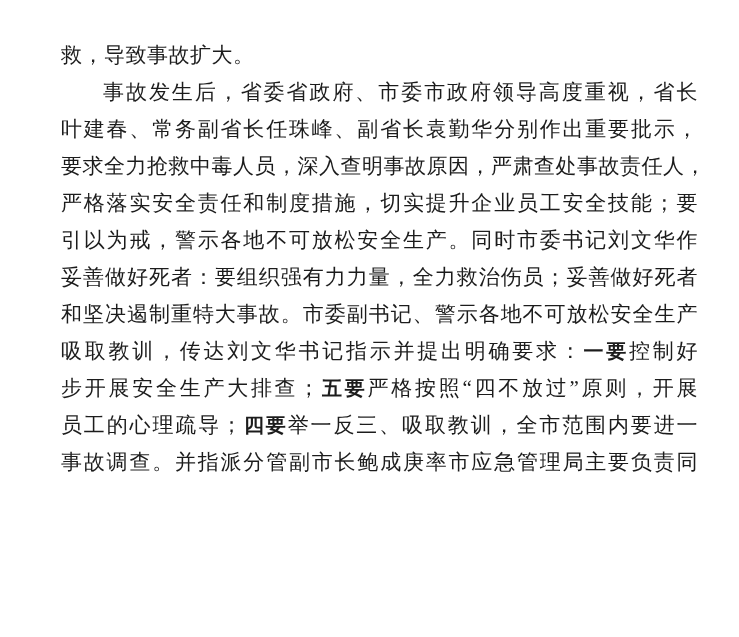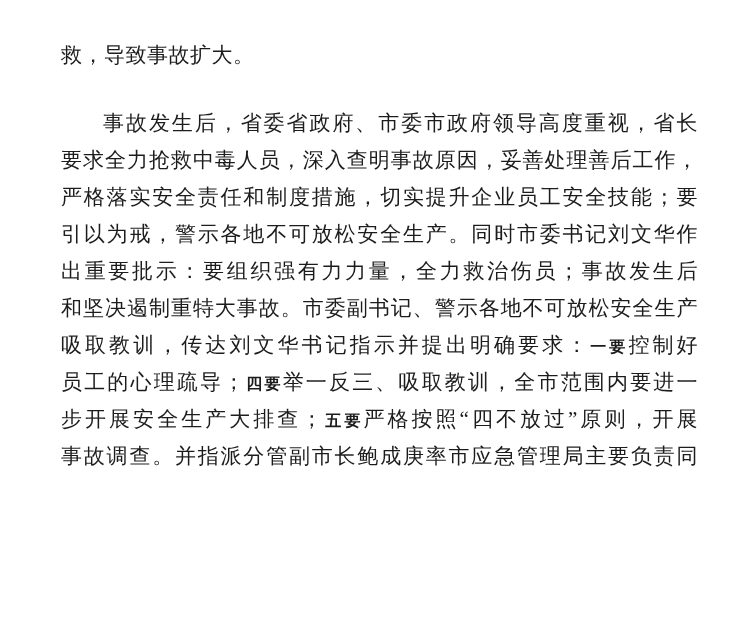--- a/index.html
+++ b/index.html
@@ -26,42 +26,42 @@
     height: 37px;
     line-height: 37px;
     font-size: 21px;
     letter-spacing: 0.5px;
     text-align: justify;
     text-align-last: justify;
     white-space: nowrap;
   }
   .line.indent {
     padding-left: 42px;
-    margin-top: 31px;
   }
   .line.plain {
     text-align: left;
     text-align-last: left;
   }
   .seg.bold {
     font-weight: bold;
     font-family: "Liberation Sans", "DejaVu Sans", sans-serif;
-    font-size: 16px;
+    font-size: 20px;
   }
 </style>
 </head>
 <body>
 
 <div class="page">
   <div class="text-block">
       <div class="line plain"><span class="seg">救，导致事故扩大。</span></div>
       <div class="line indent"><span class="seg">事故发生后，省委省政府、市委市政府领导高度重视，省长</span></div>
-      <div class="line"><span class="seg">要求全力抢救中毒人员，深入查明事故原因，妥善处理善后工作，</span></div>
+      <div class="line"><span class="seg">叶建春、常务副省长任珠峰、副省长袁勤华分别作出重要批示，</span></div>
+      <div class="line"><span class="seg">要求全力抢救中毒人员，深入查明事故原因，严肃查处事故责任人，</span></div>
       <div class="line"><span class="seg">严格落实安全责任和制度措施，切实提升企业员工安全技能；要</span></div>
       <div class="line"><span class="seg">引以为戒，警示各地不可放松安全生产。同时市委书记刘文华作</span></div>
-      <div class="line"><span class="seg">出重要批示：要组织强有力力量，全力救治伤员；事故发生后</span></div>
+      <div class="line"><span class="seg">妥善做好死者：要组织强有力力量，全力救治伤员；妥善做好死者</span></div>
       <div class="line"><span class="seg">和坚决遏制重特大事故。市委副书记、警示各地不可放松安全生产</span></div>
       <div class="line"><span class="seg">吸取教训，传达刘文华书记指示并提出明确要求：</span><span class="seg bold">一要</span><span class="seg">控制好</span></div>
+      <div class="line"><span class="seg">步开展安全生产大排查；</span><span class="seg bold">五要</span><span class="seg">严格按照“四不放过”原则，开展</span></div>
       <div class="line"><span class="seg">员工的心理疏导；</span><span class="seg bold">四要</span><span class="seg">举一反三、吸取教训，全市范围内要进一</span></div>
-      <div class="line"><span class="seg">步开展安全生产大排查；</span><span class="seg bold">五要</span><span class="seg">严格按照“四不放过”原则，开展</span></div>
       <div class="line"><span class="seg">事故调查。并指派分管副市长鲍成庚率市应急管理局主要负责同</span></div>
     </div>
 </div>
 
 </body></html>

